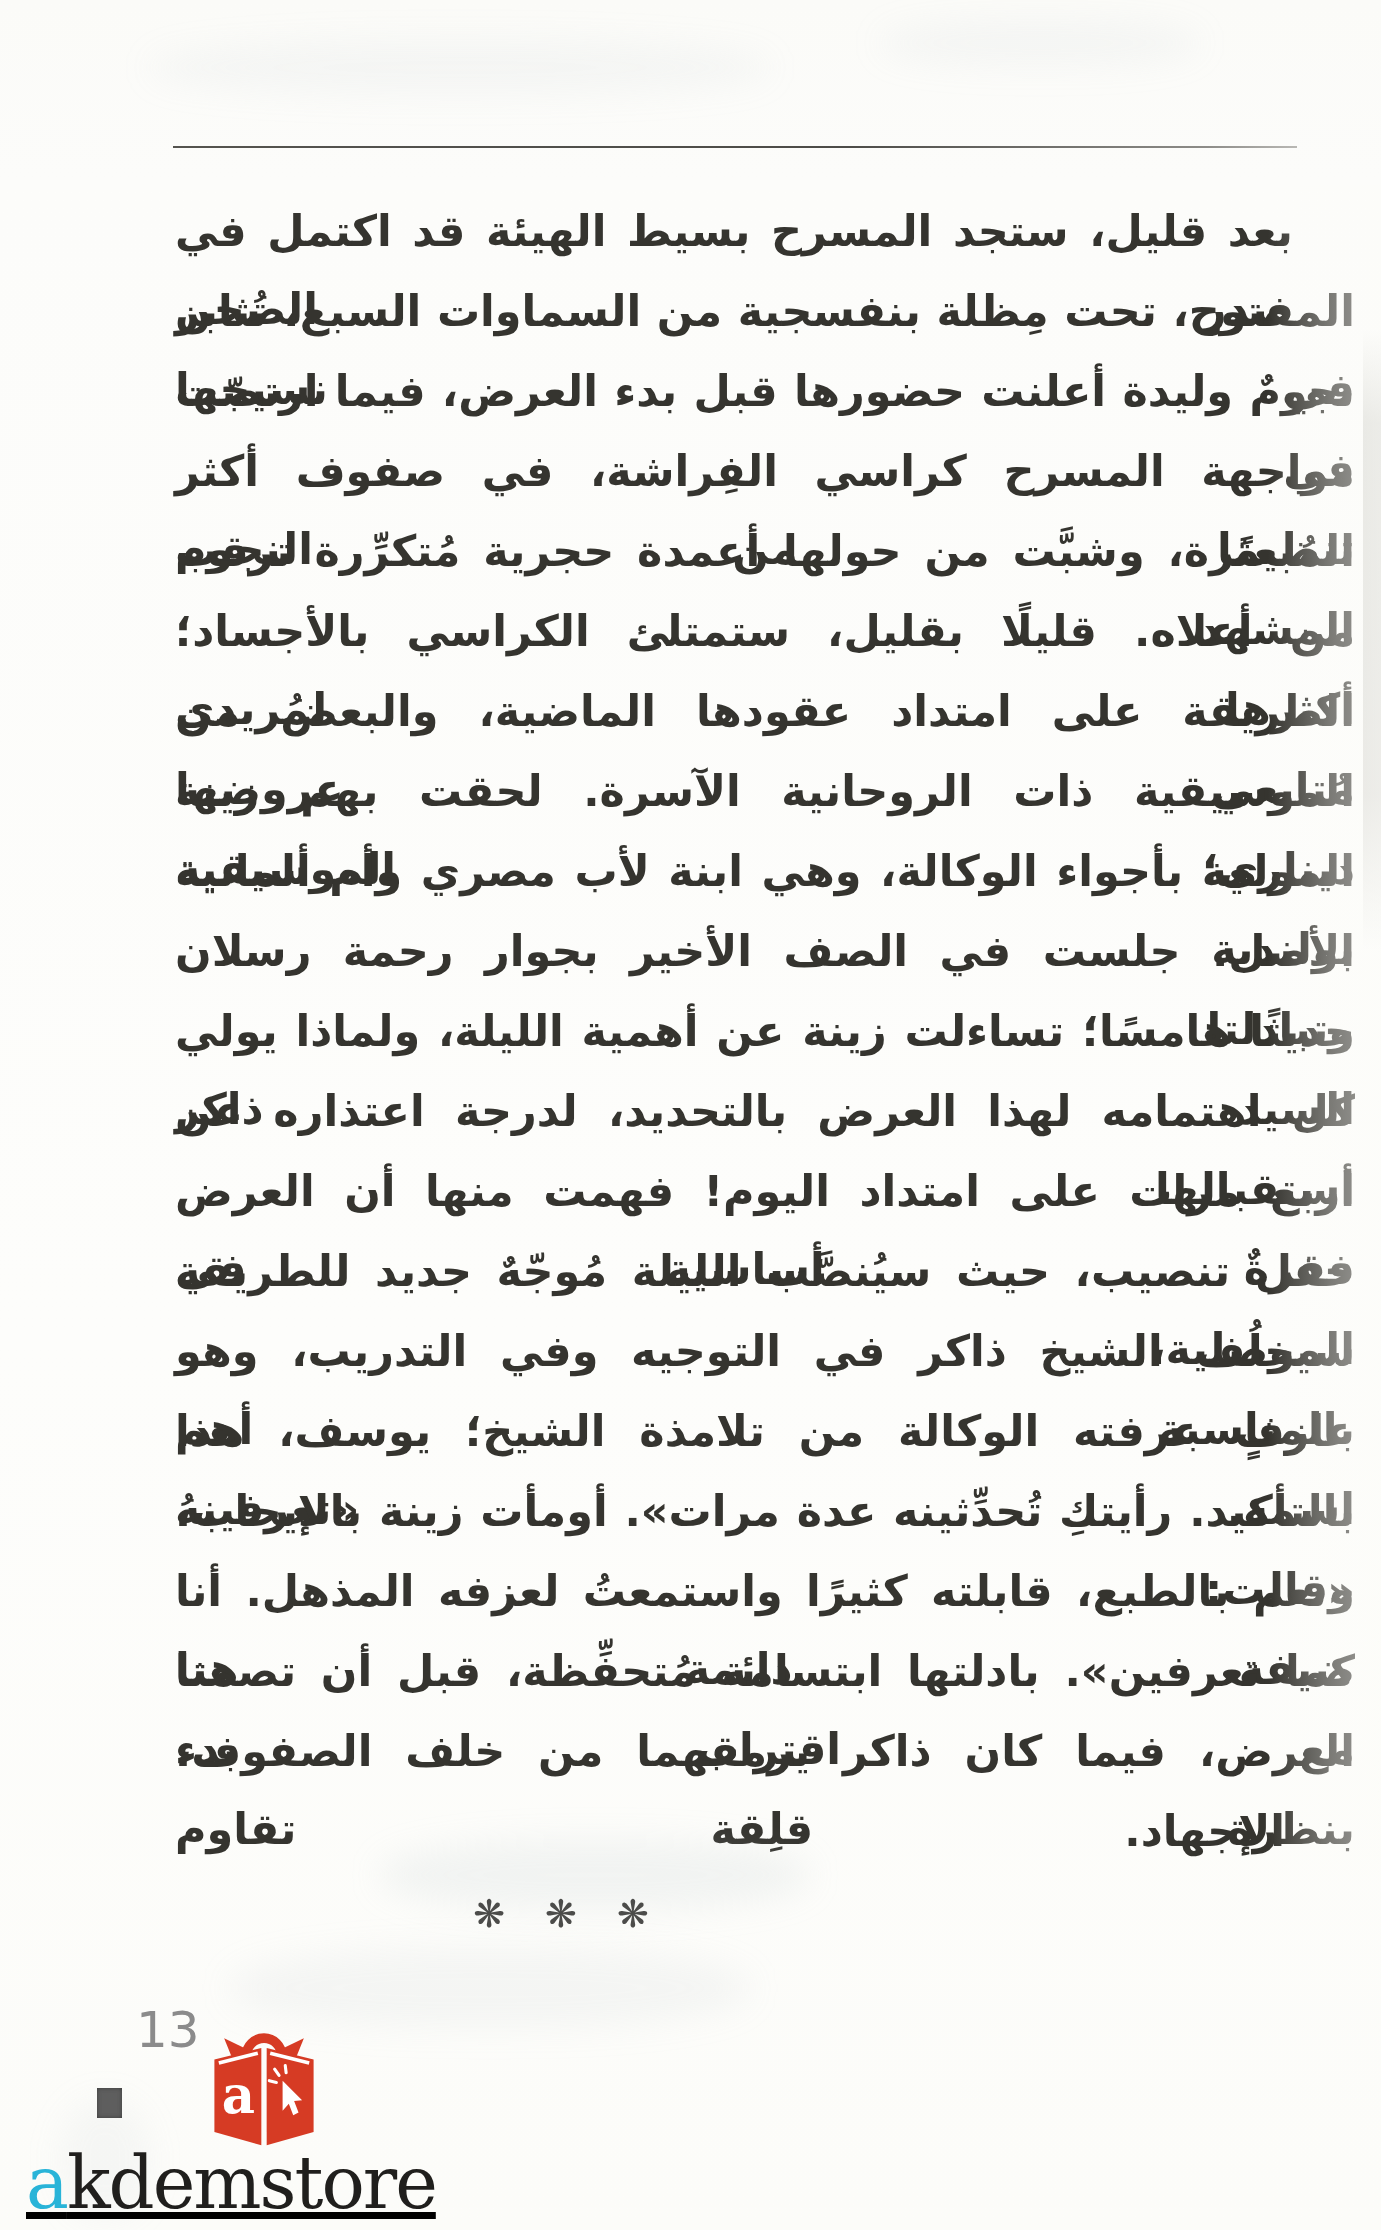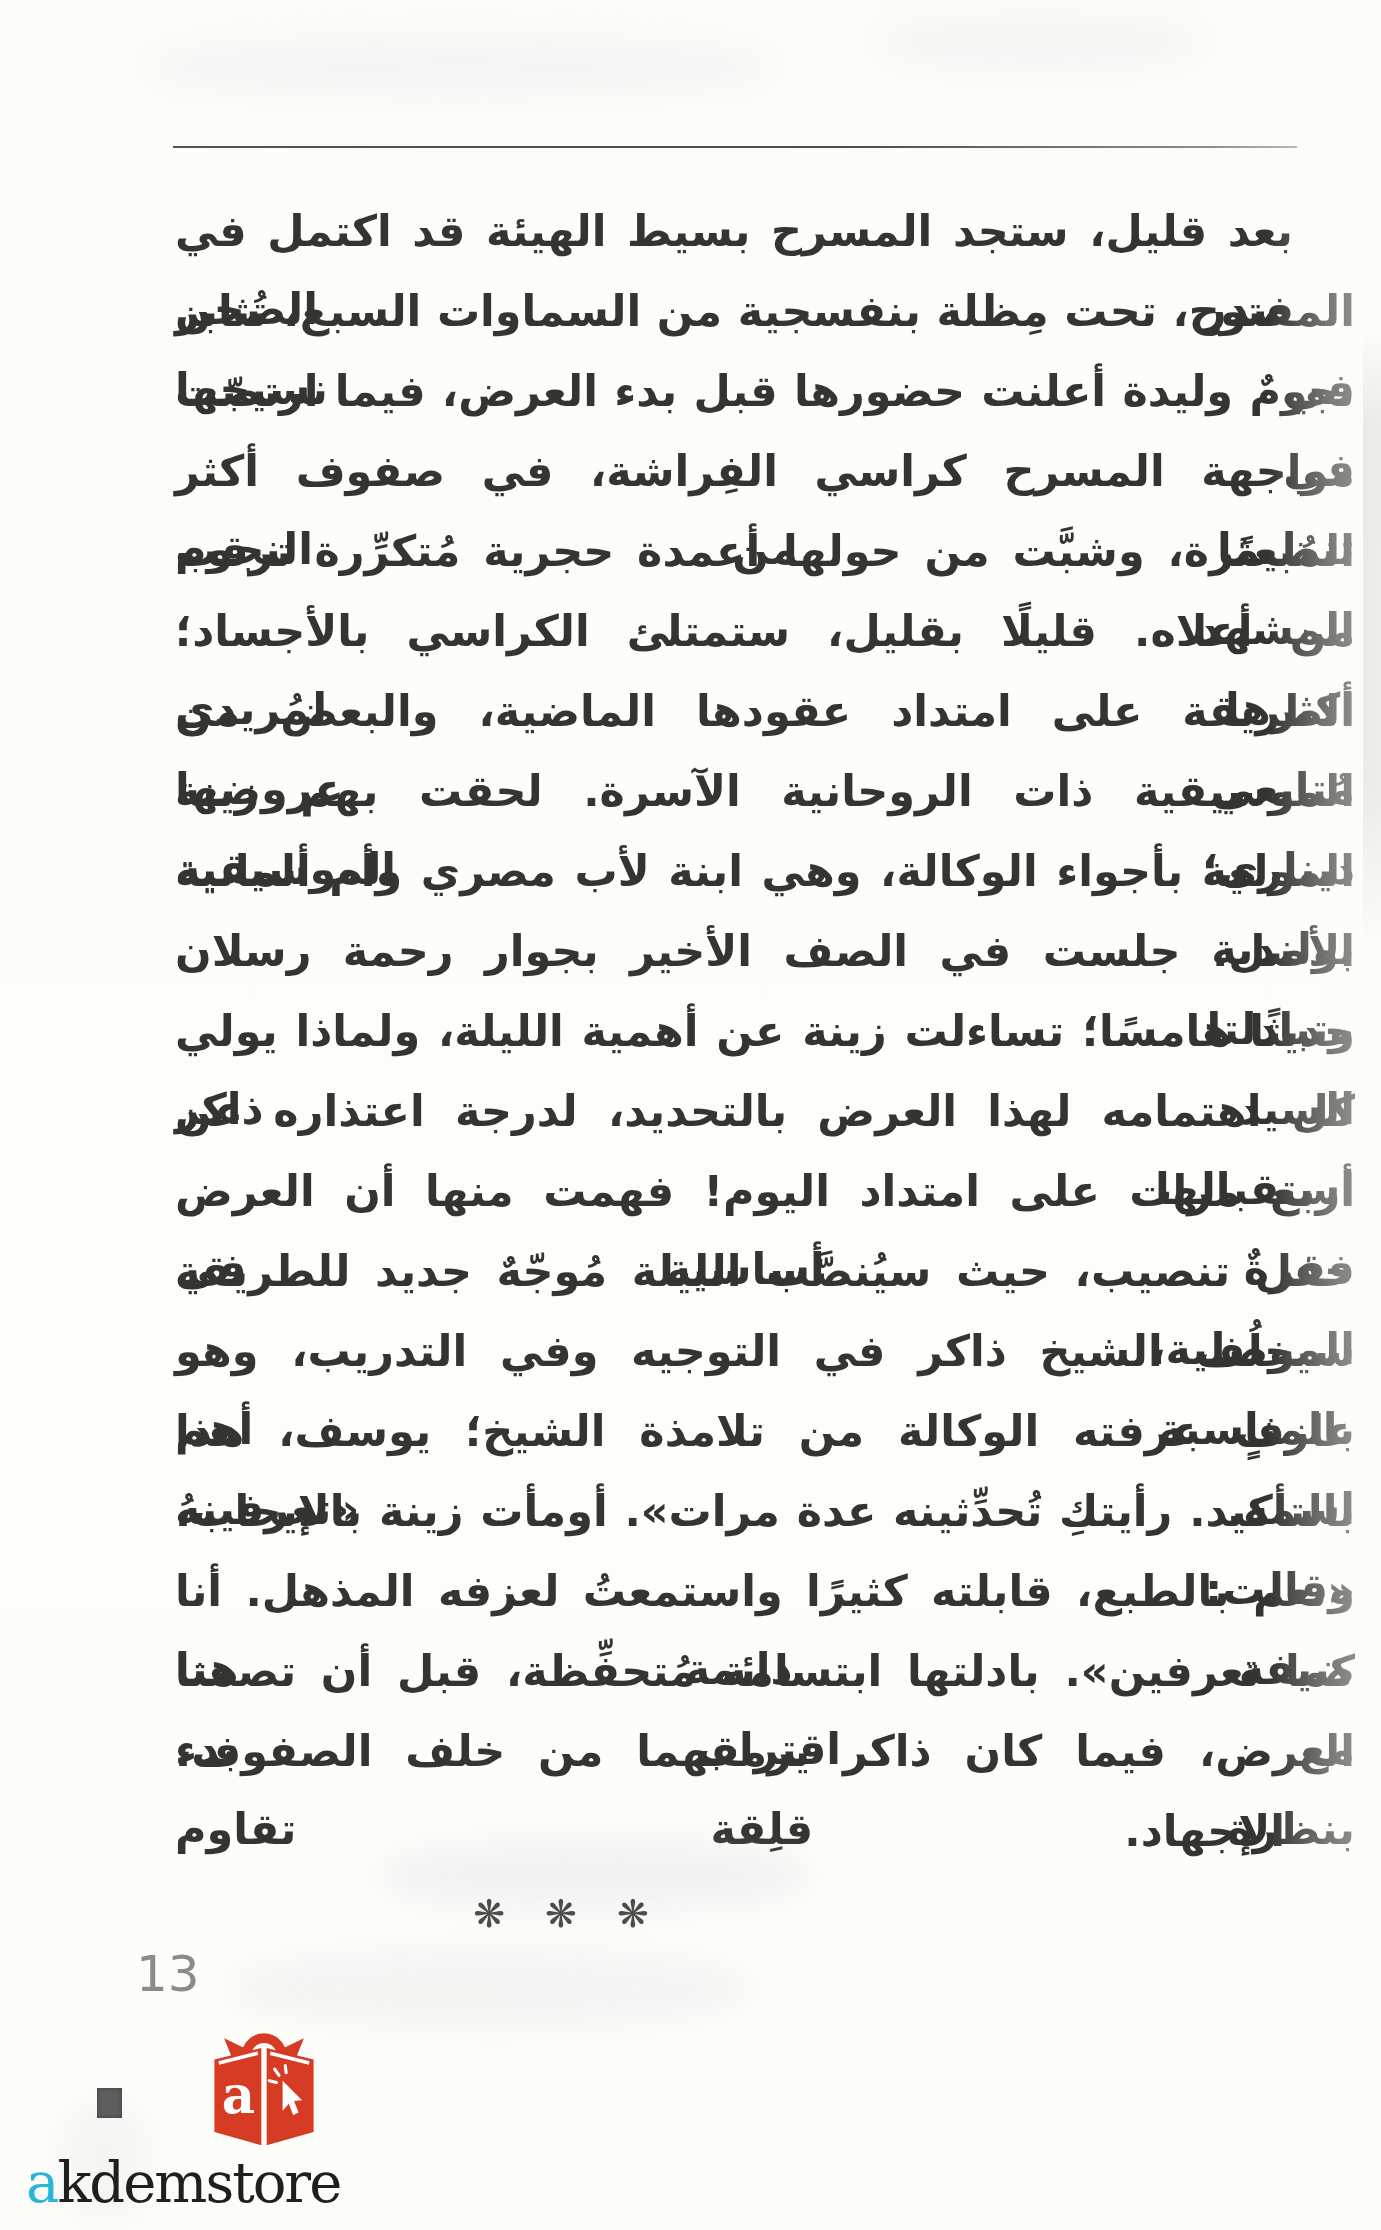--- a/index.html
+++ b/index.html
@@ -32,27 +32,27 @@
     position:absolute;left:428px;top:1882px;width:280px;height:64px;
     line-height:64px;text-align:center;color:#4c4c4a;font-size:38px;
     letter-spacing:14px;font-family:"DejaVu Sans",sans-serif;
   }
   
   .page-bullet{
     position:absolute;left:97px;top:2088px;width:25px;height:30px;
     background:#5e5e5e;box-shadow:inset 0 0 4px #3c3c3c;
   }
   .page-number{
-    position:absolute;left:136px;top:1944px;width:80px;height:60px;
+    position:absolute;left:136px;top:2000px;width:80px;height:60px;
     color:#8b8b8b;font-size:50px;line-height:60px;font-family:"DejaVu Sans",sans-serif;
   }
   .brand-logo{position:absolute;left:206px;top:2024px;width:116px;height:124px;}
   .brand-wordmark{
     position:absolute;left:26px;top:2136px;height:94px;line-height:94px;
-    font-family:"DejaVu Serif",serif;font-size:56px;letter-spacing:-2px;white-space:nowrap;
+    font-family:"DejaVu Serif",serif;font-size:72px;letter-spacing:-2px;white-space:nowrap;text-decoration:underline;
   }
   .brand-initial{color:#29b4d8;}
   .brand-rest{color:#201f1d;}
   
   .gutter-shadow{
     position:absolute;right:0;top:330px;width:18px;height:620px;
     background:linear-gradient(to bottom,rgba(214,214,209,0) 0%,rgba(210,210,204,.85) 15%,rgba(216,215,210,.9) 75%,rgba(216,215,210,0) 100%);
   }
   .ink-fade-right{
     position:absolute;left:1268px;top:185px;width:113px;height:1690px;

